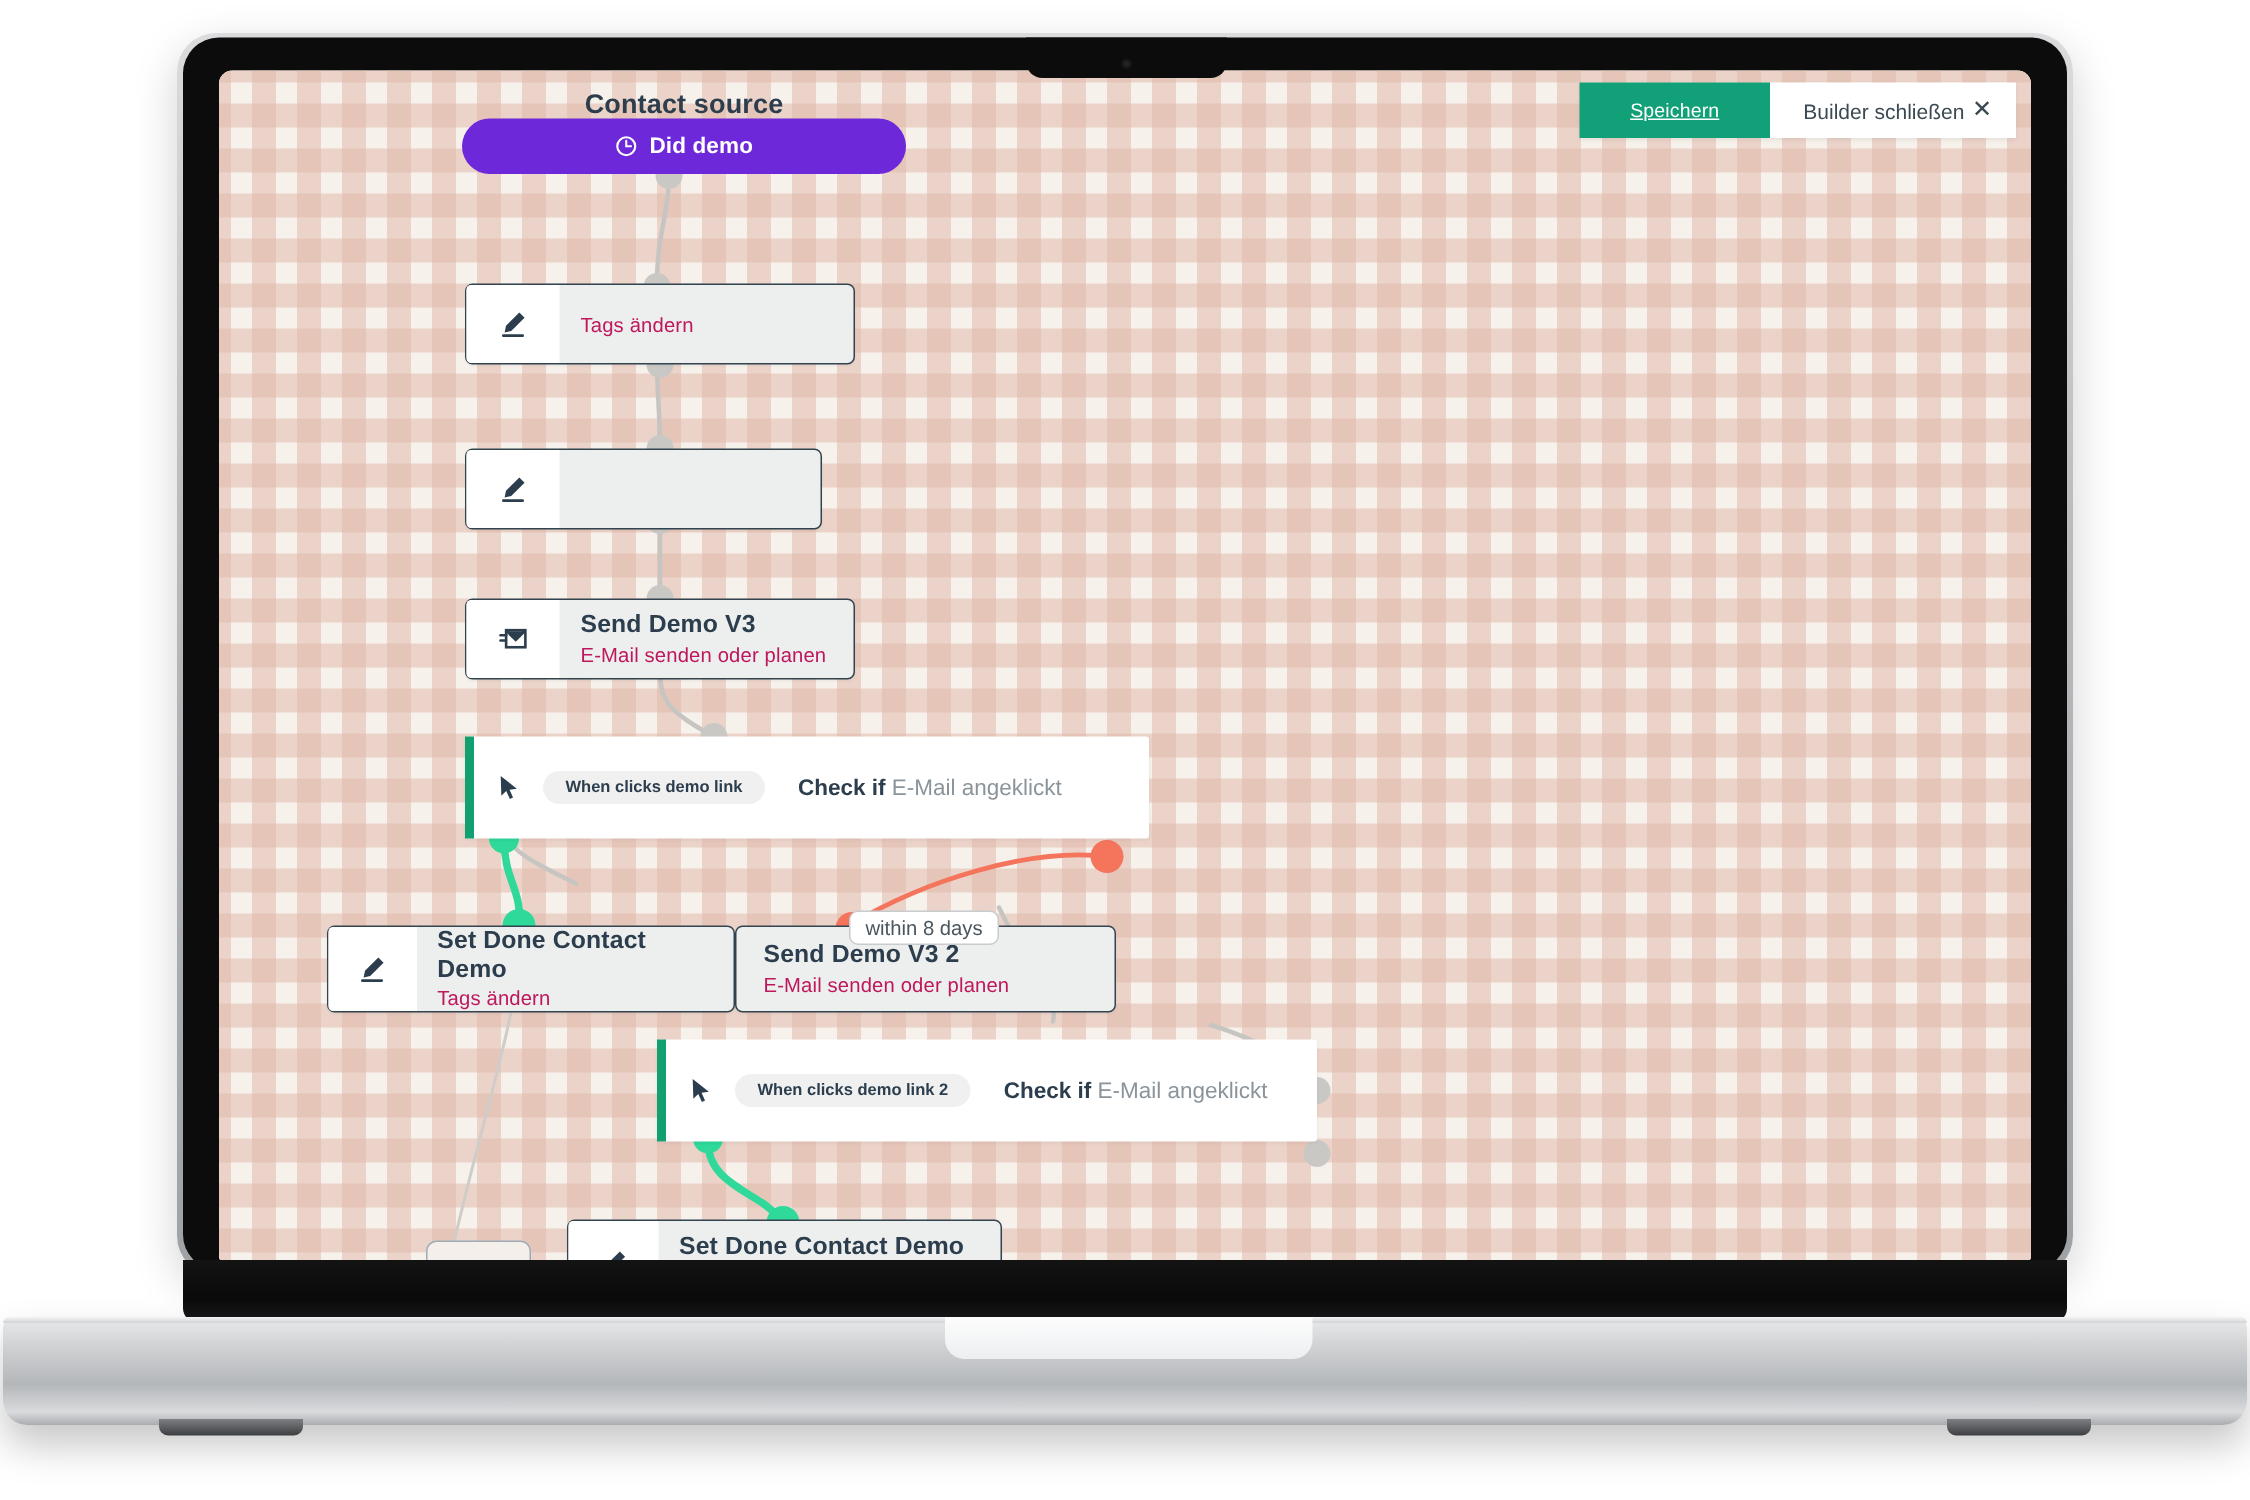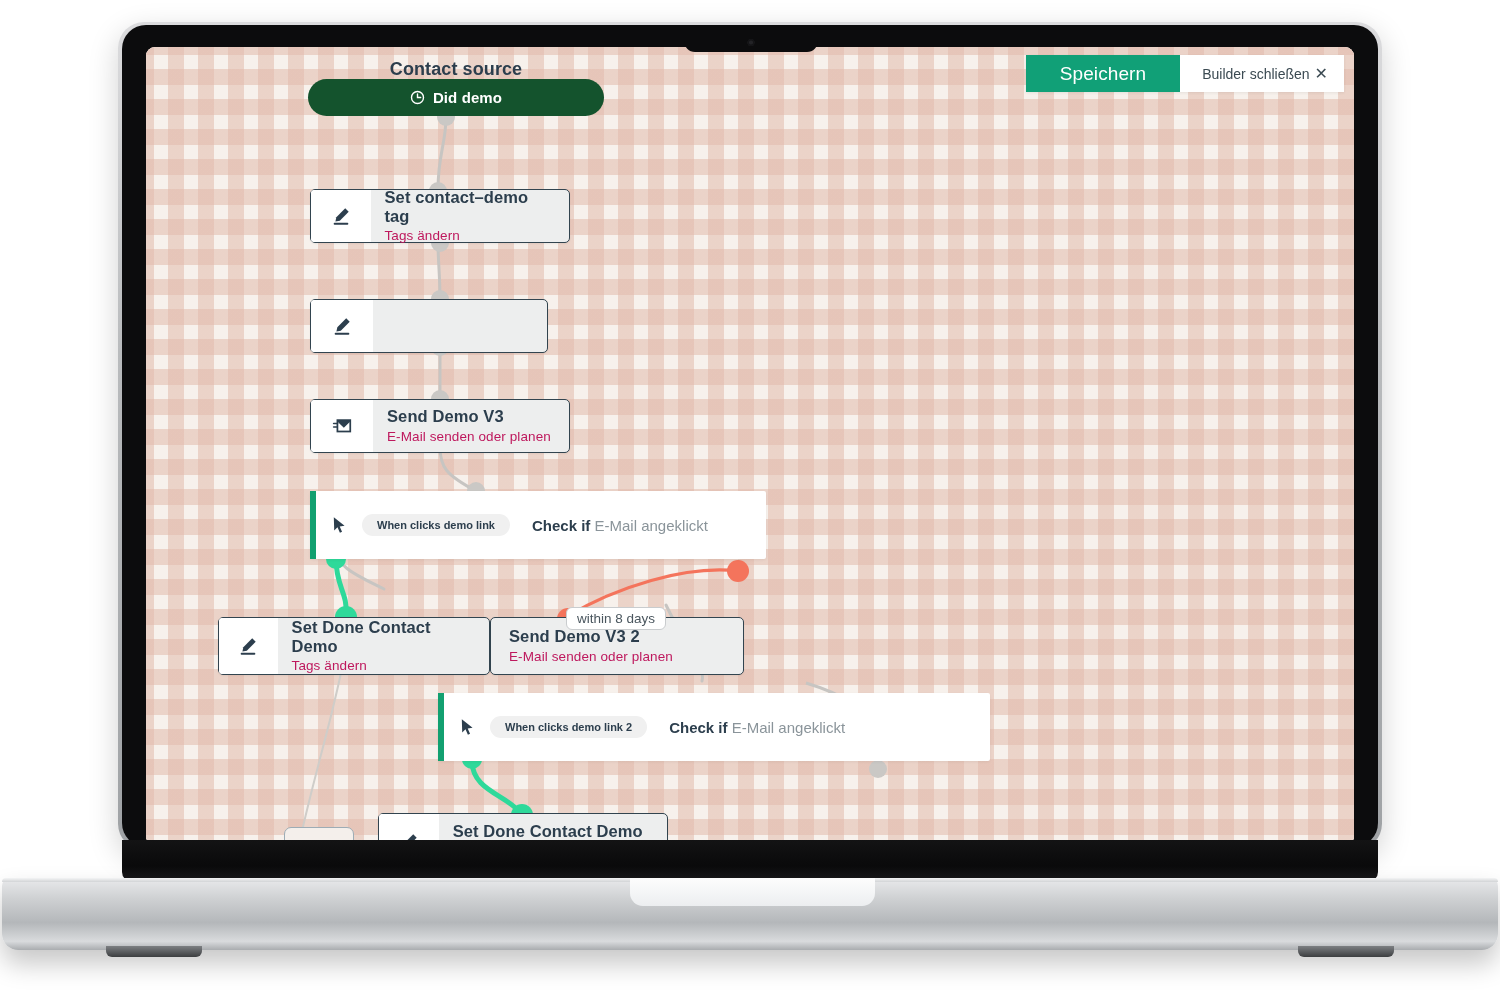--- a/index.html
+++ b/index.html
@@ -93,23 +93,23 @@
     pointer-events:none;
   }
 
   .flow{ position:absolute; inset:0; }
   svg.wires{ position:absolute; left:0; top:0; width:1208px; height:793px; overflow:visible; }
 
   
   .topbar{ position:absolute; right:10px; top:8px; display:flex; align-items:stretch; z-index:30;
            box-shadow:0 1px 3px rgba(0,0,0,.07); }
   .btn-save{
-    background:#11a077; color:#fff; font-size:19px; letter-spacing:.1px;
+    background:#11a077; color:#fff; font-size:13px; letter-spacing:.1px;
     padding:0 34px; display:flex; align-items:center; justify-content:center;
-    height:37px; border:none; cursor:pointer;
+    height:37px; border:none; cursor:pointer;text-decoration:underline;
   }
   .btn-close{
     background:#ffffff; color:#3b4a52; font-size:14px;
     height:37px; display:flex; align-items:center; gap:5px;
     padding:0 16px 0 22px; cursor:pointer;
   }
   .btn-close .x{ font-size:16px; color:#3b4a52; line-height:1; }
 
   
   .lbl-source{
@@ -206,39 +206,38 @@
         <circle cx="592" cy="524" r="11" fill="#f4745c"></circle>
         <circle cx="422" cy="572" r="11" fill="#f4745c"></circle>
 
         <path d="M326,714 C326,744 362,748 374,766" stroke="#2ed99a" stroke-width="5" fill="none" stroke-linecap="round"></path>
         <circle cx="326" cy="712" r="10" fill="#2ed99a"></circle>
         <circle cx="376" cy="768" r="11" fill="#2ed99a"></circle>
       </svg>
 
       <div class="lbl-source">Contact source</div>
 
-      <div class="pill-source" style="background: #14532d;">
+      <div class="pill-source" style="background: #6d28d9;">
         <span style="display:inline-flex">
           <svg width="15" height="15" viewBox="0 0 16 16" fill="none">
             <circle cx="8" cy="8" r="6.4" stroke="#ffffff" stroke-width="1.5"></circle>
             <path d="M8 4.2V8h3.4" stroke="#ffffff" stroke-width="1.5" stroke-linecap="round"></path>
           </svg>
         </span>
         <span>Did demo</span>
       </div>
 
       <div class="card" style="left:164px; top:142px; width:260px; height:54px;">
         <div class="ico">
           <svg width="22" height="22" viewBox="0 0 24 24" fill="none">
             <path d="M16.6 3.6l3.8 3.8-9.7 9.7-4.8 1 1-4.8 9.7-9.7z" fill="#2c3e4d"></path>
             <rect x="4" y="19.4" width="16" height="2.1" rx="1" fill="#2c3e4d"></rect>
           </svg>
         </div>
         <div class="txt">
-          <div class="t1">Set contact–demo tag</div>
           <div class="t2">Tags ändern</div>
         </div>
       </div>
 
       <div class="card" style="left:164px; top:252px; width:238px; height:54px;">
         <div class="ico">
           <svg width="22" height="22" viewBox="0 0 24 24" fill="none">
             <path d="M16.6 3.6l3.8 3.8-9.7 9.7-4.8 1 1-4.8 9.7-9.7z" fill="#2c3e4d"></path>
             <rect x="4" y="19.4" width="16" height="2.1" rx="1" fill="#2c3e4d"></rect>
           </svg>
@@ -289,21 +288,21 @@
             <path d="M16.6 3.6l3.8 3.8-9.7 9.7-4.8 1 1-4.8 9.7-9.7z" fill="#2c3e4d"></path>
             <rect x="4" y="19.4" width="16" height="2.1" rx="1" fill="#2c3e4d"></rect>
           </svg>
         </div>
         <div class="txt">
           <div class="t1">Set Done Contact Demo</div>
           <div class="t2">Tags ändern</div>
         </div>
       </div>
 
-      <div class="cond" style="left:292px; top:646px; width:552px; height:68px;">
+      <div class="cond" style="left:292px; top:646px; width:440px; height:68px;">
         <div class="bar" style="background: rgb(18, 160, 112);"></div>
         <div class="cur">
           <svg width="17" height="19" viewBox="0 0 16 18" fill="none">
             <path d="M2.6 1.2l10.2 8.1-4.6.6 2.2 5-2 .9-2.3-5.1-3.1 3z" fill="#2c3e4d"></path>
           </svg>
         </div>
         <div class="chip">When clicks demo link 2</div>
         <div class="check">
           <b>Check if</b>
           <span>E-Mail angeklickt</span>

